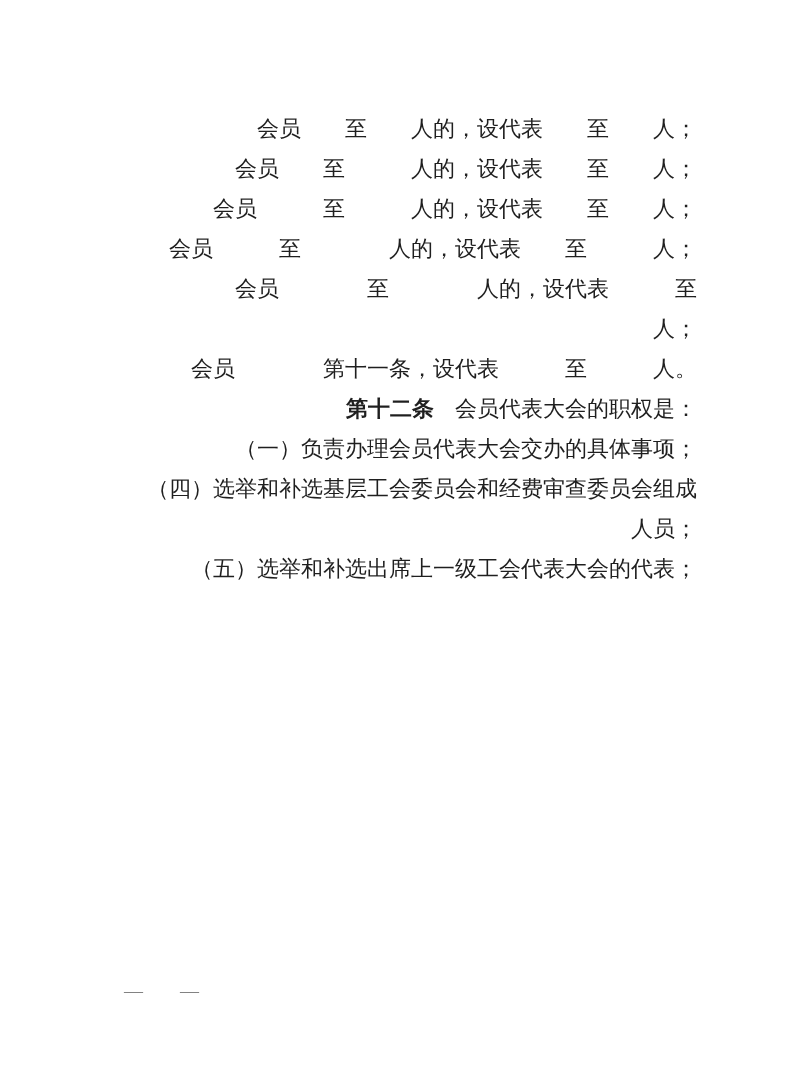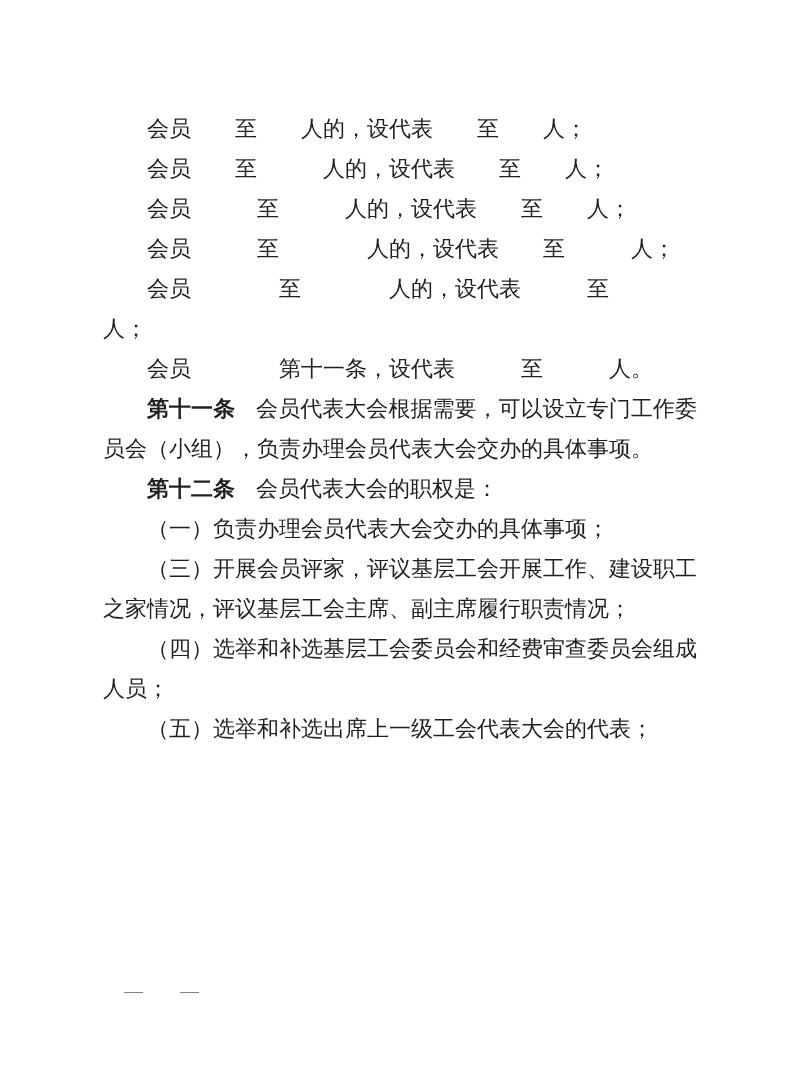--- a/index.html
+++ b/index.html
@@ -22,20 +22,21 @@
     top: 109px;
     width: 594px;
     font-size: 22px;
     line-height: 40px;
     text-align: justify;
   }
   .content p {
     margin: 0;
     padding: 0;
     text-indent: 2em;
+    text-align: right;
   }
   .member-line {
     white-space: pre-wrap;
     text-align: left;
   }
   .art-heading {
     font-weight: bold;
     margin-right: 0.95em;
   }
   .footer {
@@ -59,26 +60,24 @@
   <div class="content">
 
     <p class="member-line">会员　　至　　人的，设代表　　至　　人；</p>
     <p class="member-line">会员　　至　　　人的，设代表　　至　　人；</p>
     <p class="member-line">会员　　　至　　　人的，设代表　　至　　人；</p>
     <p class="member-line">会员　　　至　　　　人的，设代表　　至　　　人；</p>
     <p class="member-line">会员　　　　至　　　　人的，设代表　　　至　　　人；</p>
     <p class="member-line">会员　　　　第十一条，设代表　　　至　　　人。</p>
 
 
-    <p><span class="art-heading">第十一条</span><span>会员代表大会根据需要，可以设立专门工作委员会（小组），负责办理会员代表大会交办的具体事项。</span></p>
 
     <p><span class="art-heading">第十二条</span><span>会员代表大会的职权是：</span></p>
 
     <p>（一）负责办理会员代表大会交办的具体事项；</p>
-    <p>（三）开展会员评家，评议基层工会开展工作、建设职工之家情况，评议基层工会主席、副主席履行职责情况；</p>
     <p>（四）选举和补选基层工会委员会和经费审查委员会组成人员；</p>
     <p>（五）选举和补选出席上一级工会代表大会的代表；</p>
 
   </div>
 
   <div class="footer">
     <span>—</span>
     <span>—</span>
   </div>
 </div>

